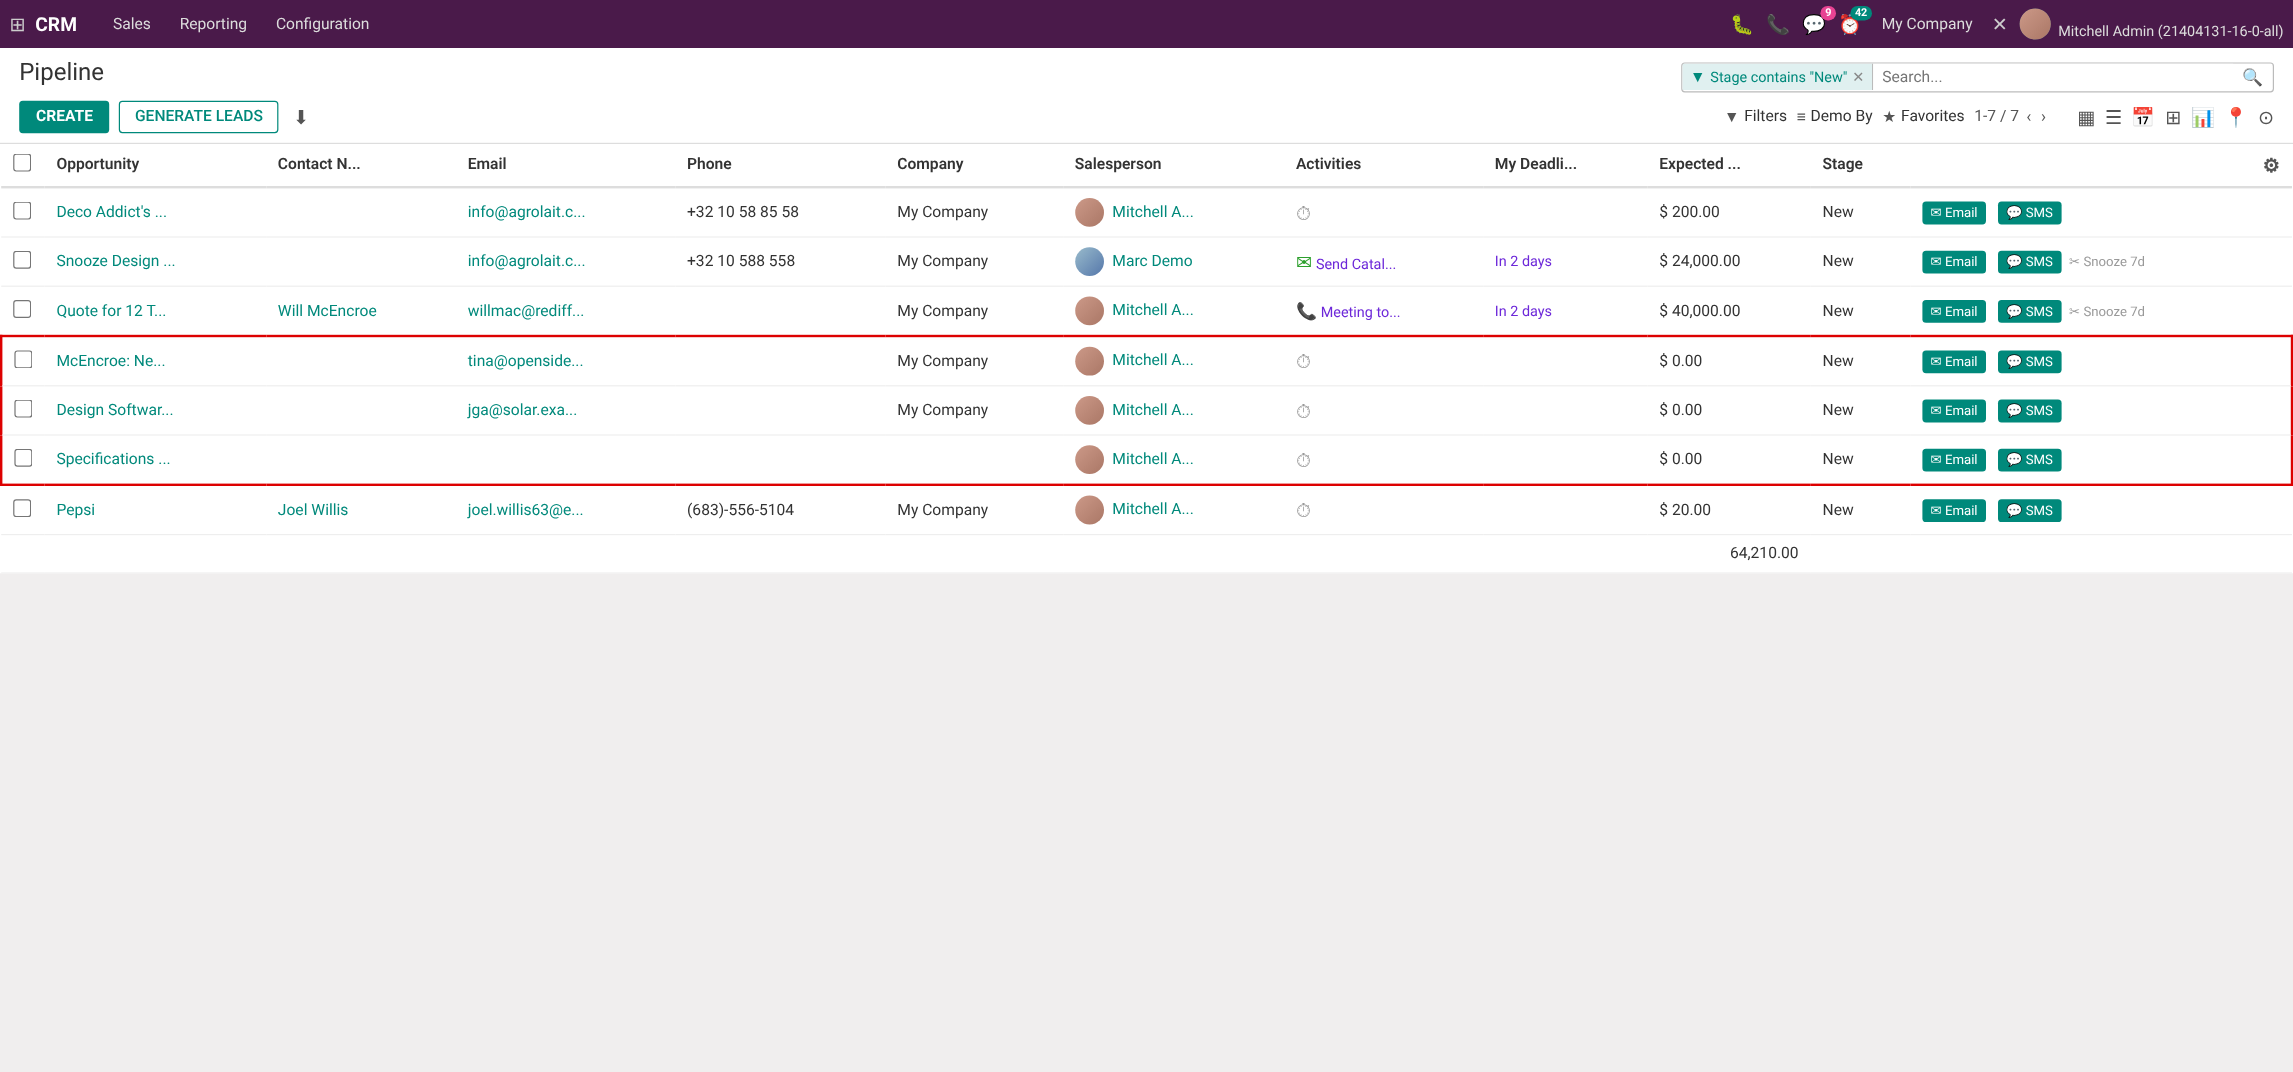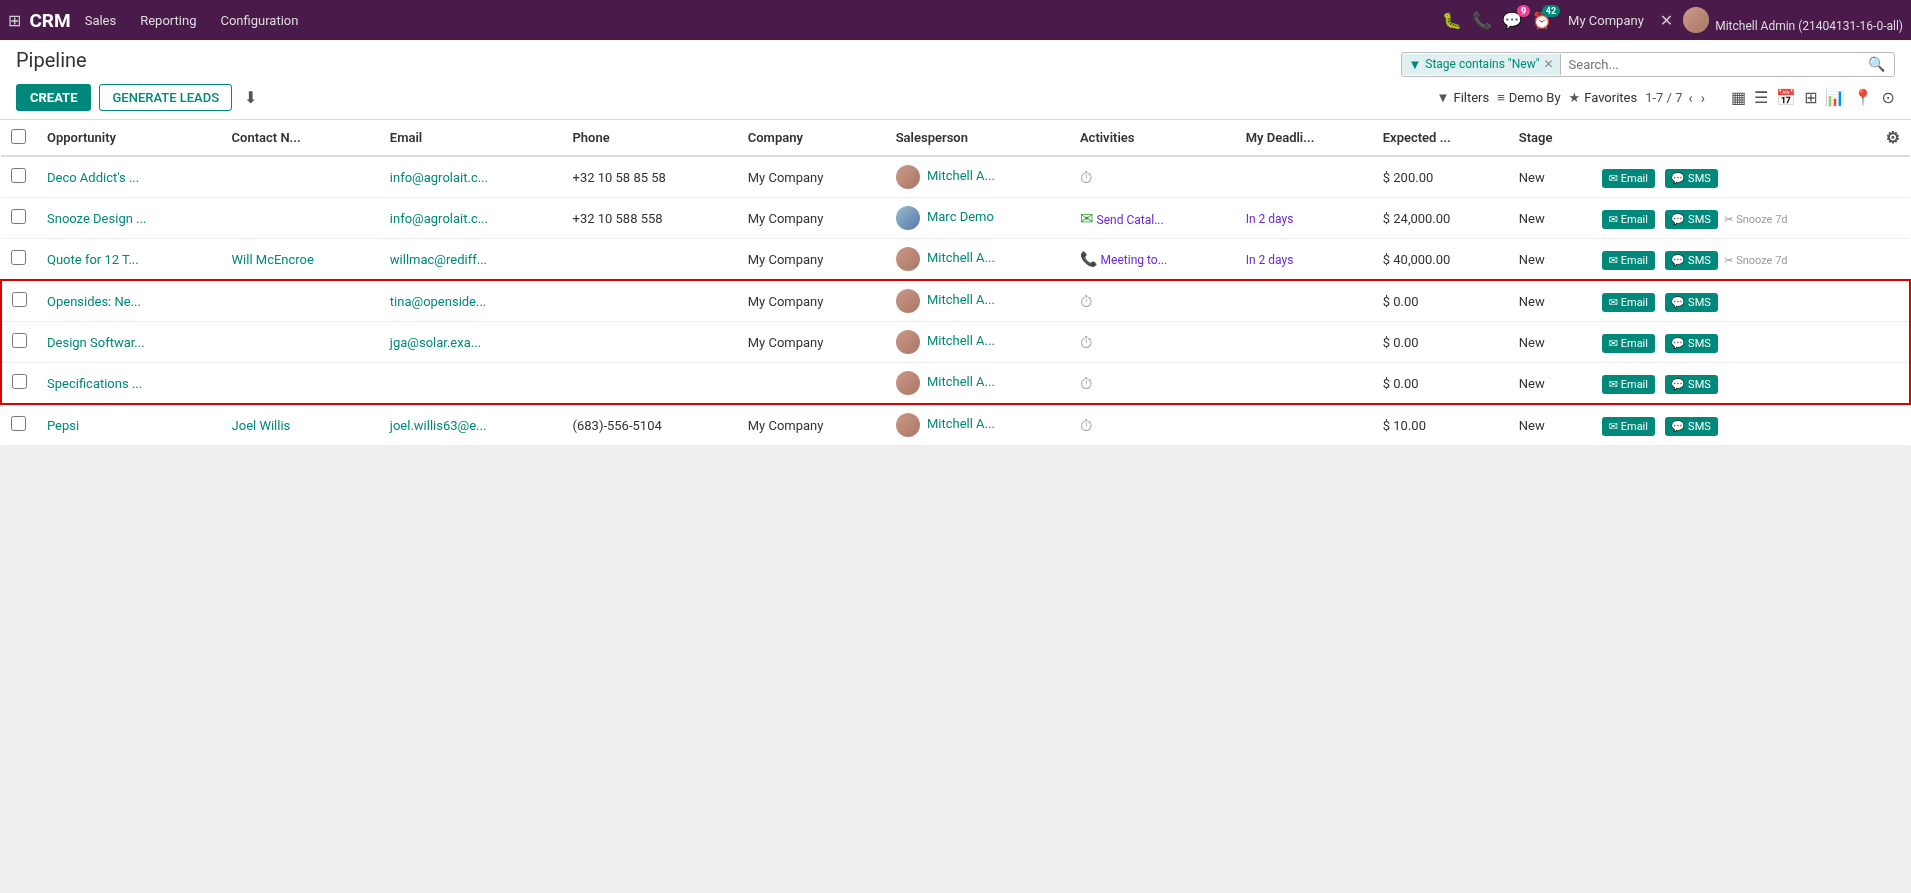--- a/index.html
+++ b/index.html
@@ -9,21 +9,21 @@
     .topnav {
       background: #4a1a4a;
       color: #ddd;
       display: flex;
       align-items: center;
       height: 40px;
       padding: 0 8px;
       gap: 4px;
     }
     .topnav-grid-icon { color: #ccc; font-size: 16px; margin-right: 4px; cursor: pointer; }
-    .topnav-app { color: #fff; font-weight: bold; font-size: 19px; cursor: pointer; }
+    .topnav-app { color: #fff; font-weight: bold; font-size: 16px; margin-right: 16px; cursor: pointer; }
     .topnav-menu { color: #ddd; font-size: 13px; padding: 4px 10px; cursor: pointer; }
     .topnav-spacer { flex: 1; }
     .topnav-icons { display: flex; align-items: center; gap: 10px; }
     .topnav-icon-btn { position: relative; color: #ccc; font-size: 16px; cursor: pointer; }
     .topnav-badge {
       position: absolute; top: -6px; right: -8px;
       background: #e84393; color: #fff; border-radius: 10px;
       font-size: 9px; padding: 1px 4px; font-weight: bold;
     }
     .topnav-company { color: #ddd; font-size: 13px; margin: 0 6px; }
@@ -306,21 +306,21 @@
       &nbsp;
       <span class="sms-icon">💬 SMS</span>
       &nbsp;<span class="snooze-btn">✂ Snooze 7d</span>
     </td>
   </tr>
         <tr style="background: rgb(255, 255, 255);">
     <td style="border-top: 2px solid rgb(221, 0, 0); border-left: 2px solid rgb(221, 0, 0);">
       <input type="checkbox" class="checkbox" style="">
     </td>
     <td style="border-top: 2px solid rgb(221, 0, 0);">
-      <span class="link-cell">Opensides: Ne...</span>
+      <span class="link-cell">McEncroe: Ne...</span>
     </td>
     <td style="border-top: 2px solid rgb(221, 0, 0);">
       <span class="link-cell"></span>
     </td>
     <td style="border-top: 2px solid rgb(221, 0, 0);">
       <span class="link-cell">tina@openside...</span>
     </td>
     <td style="border-top: 2px solid rgb(221, 0, 0);"></td>
     <td style="border-top: 2px solid rgb(221, 0, 0);">My Company</td>
     <td style="border-top: 2px solid rgb(221, 0, 0);">
@@ -412,24 +412,29 @@
       <span class="link-cell">joel.willis63@e...</span>
     </td>
     <td>(683)-556-5104</td>
     <td>My Company</td>
     <td>
       <span class="avatar-sm "></span>
       <span class="link-cell">Mitchell A...</span>
     </td>
     <td><span class="clock-icon">⏱</span></td>
     <td><span class="in-days"></span></td>
-    <td>$ 10.00</td>
+    <td>$ 20.00</td>
     <td><span class="stage-badge">New</span></td>
     <td style="white-space:nowrap;">
       <span class="email-icon">✉ Email</span>
       &nbsp;
       <span class="sms-icon">💬 SMS</span>
       &nbsp;
     </td>
   </tr>
+        <tr>
+  <td colspan="9"></td>
+  <td style="text-align:right; font-size:13px; padding:8px 10px;">64,210.00</td>
+  <td colspan="2"></td>
+</tr>
       </tbody>
   </table>
 </div>
 
 </body></html>

